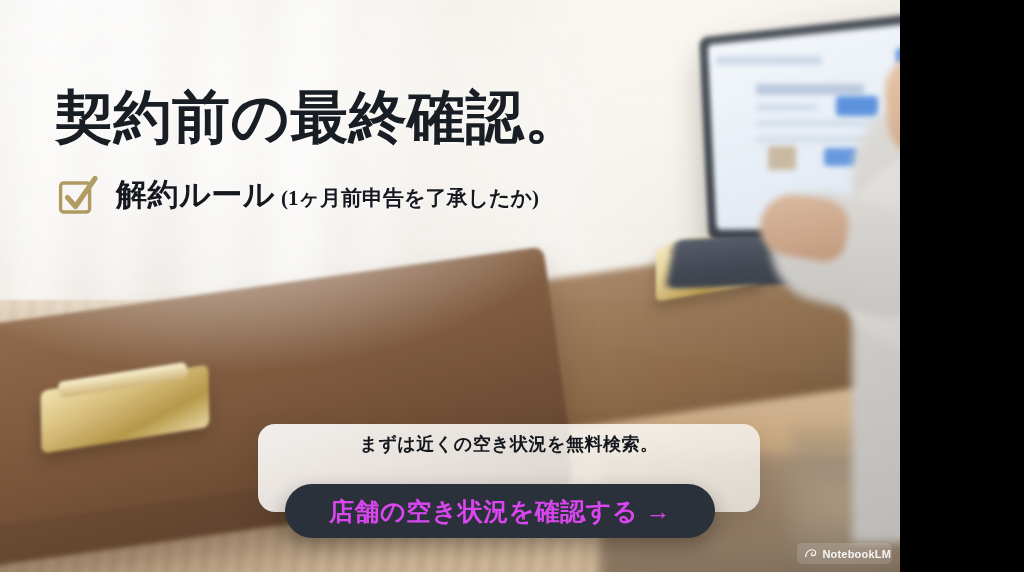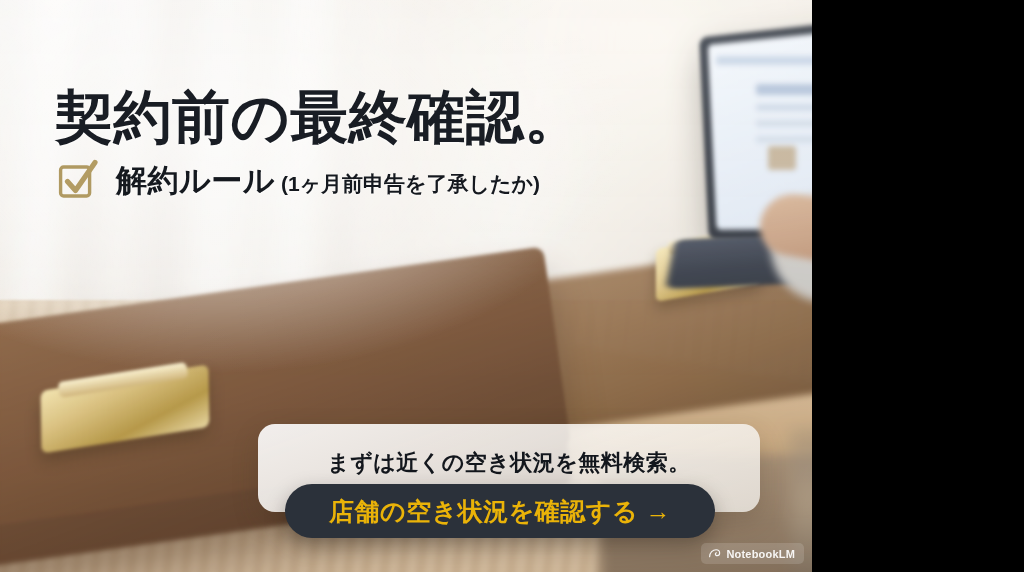--- a/index.html
+++ b/index.html
@@ -7,21 +7,21 @@
     margin: 0;
     padding: 0;
     background: #000;
   }
   body {
     font-family: "Liberation Sans", "DejaVu Sans", sans-serif;
   }
 
   .slide {
     position: relative;
-    width: 812px;
+    width: 900px;
     height: 572px;
     overflow: hidden;
     background: #d8cec2;
   }
 
   
   .bg {
     position: absolute;
     inset: 0;
     overflow: hidden;
@@ -273,22 +273,23 @@
     text-shadow: 0 1px 2px rgba(255,255,255,.75);
   }
 
   .checklist {
     position: absolute;
     left: 58px;
     top: 160px;
   }
   .check-row {
     display: flex;
-    align-items: flex-start;
+    align-items: center;
     height: 70px;
+    font-family: Liberation Serif, serif;
   }
   .check-box {
     position: relative;
     flex: 0 0 auto;
     width: 38px;
     height: 38px;
     margin-right: 20px;
   }
   .check-box svg { display: block; overflow: visible; }
 
@@ -319,38 +320,38 @@
     border-radius: 17px;
     background: linear-gradient(160deg,
       rgba(255,255,255,.90) 0%,
       rgba(250,248,245,.86) 45%,
       rgba(238,234,228,.82) 100%);
     box-shadow: 0 10px 26px rgba(70,50,32,.22);
   }
   .cta-heading {
     position: absolute;
     left: 258px;
-    top: 448px;
+    top: 432px;
     width: 502px;
     text-align: center;
-    font-size: 22px;
+    font-size: 18px;
     font-weight: 700;
     color: #13171d;
     letter-spacing: .5px;
     white-space: nowrap;
   }
   .cta-button {
     position: absolute;
     left: 285px;
     top: 484px;
     width: 430px;
     height: 54px;
     border-radius: 27px;
     background: #2b313a;
-    color: #eab308;
+    color: #d946ef;
     border: none;
     font-family: "Liberation Sans", "DejaVu Sans", sans-serif;
     font-size: 25px;
     font-weight: 700;
     letter-spacing: .5px;
     white-space: nowrap;
     cursor: pointer;
     box-shadow: 0 8px 20px rgba(30,24,18,.35);
     display: flex;
     align-items: center;
@@ -358,21 +359,21 @@
   }
 
   
   .watermark {
     position: absolute;
     right: 8px;
     bottom: 8px;
     display: flex;
     align-items: center;
     gap: 5px;
-    padding: 4px 9px 4px 7px;
+    padding: 4px 1px 4px 7px;
     border-radius: 5px;
     background: rgba(255,255,255,.14);
     color: rgba(255,255,255,.92);
     font-size: 11px;
     font-weight: 600;
     letter-spacing: .2px;
   }
   .watermark svg { display: block; }
 </style>
 </head>

